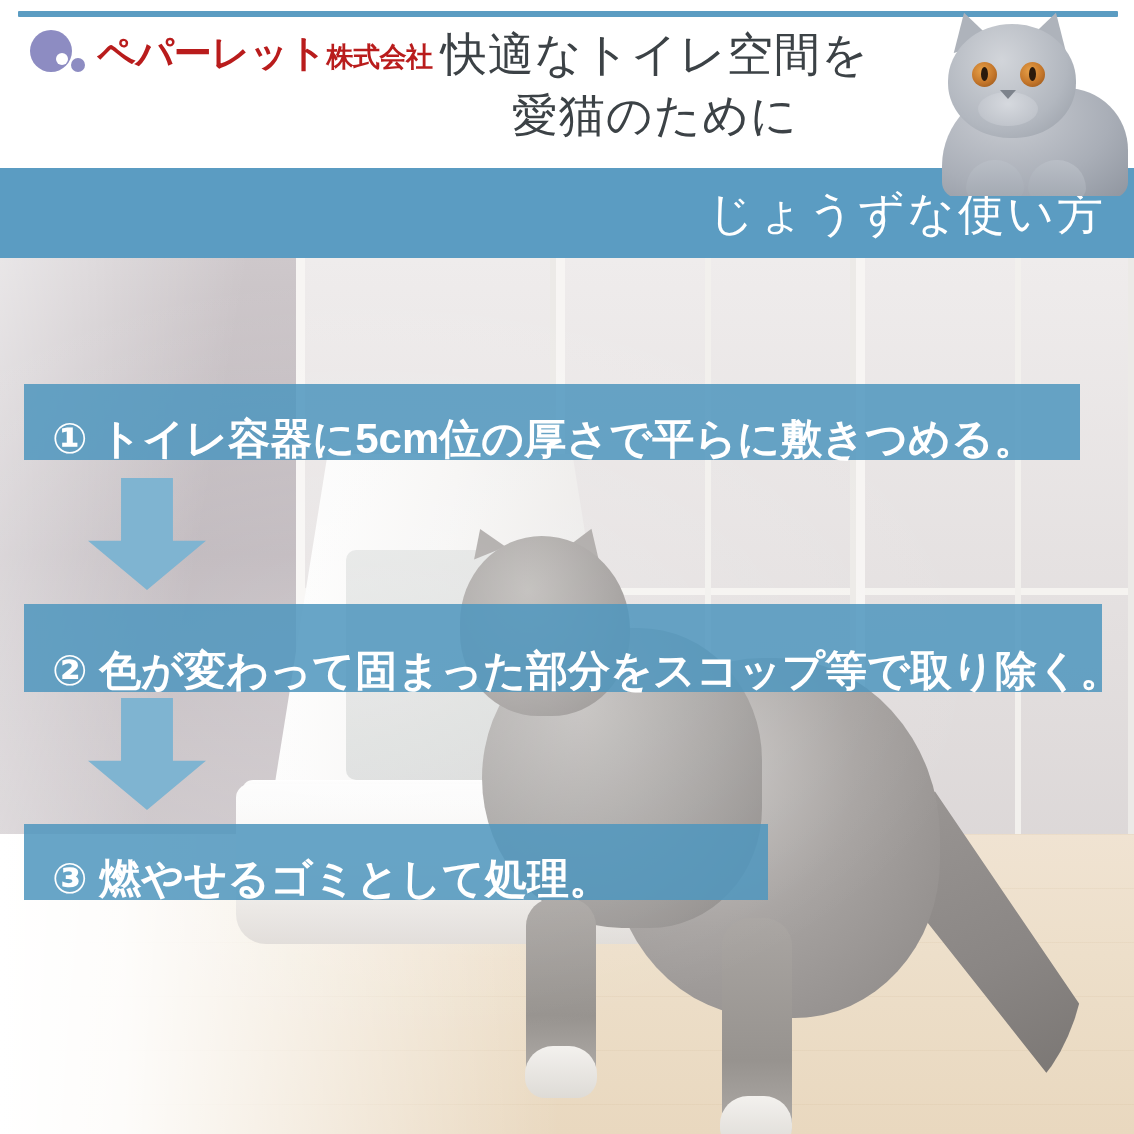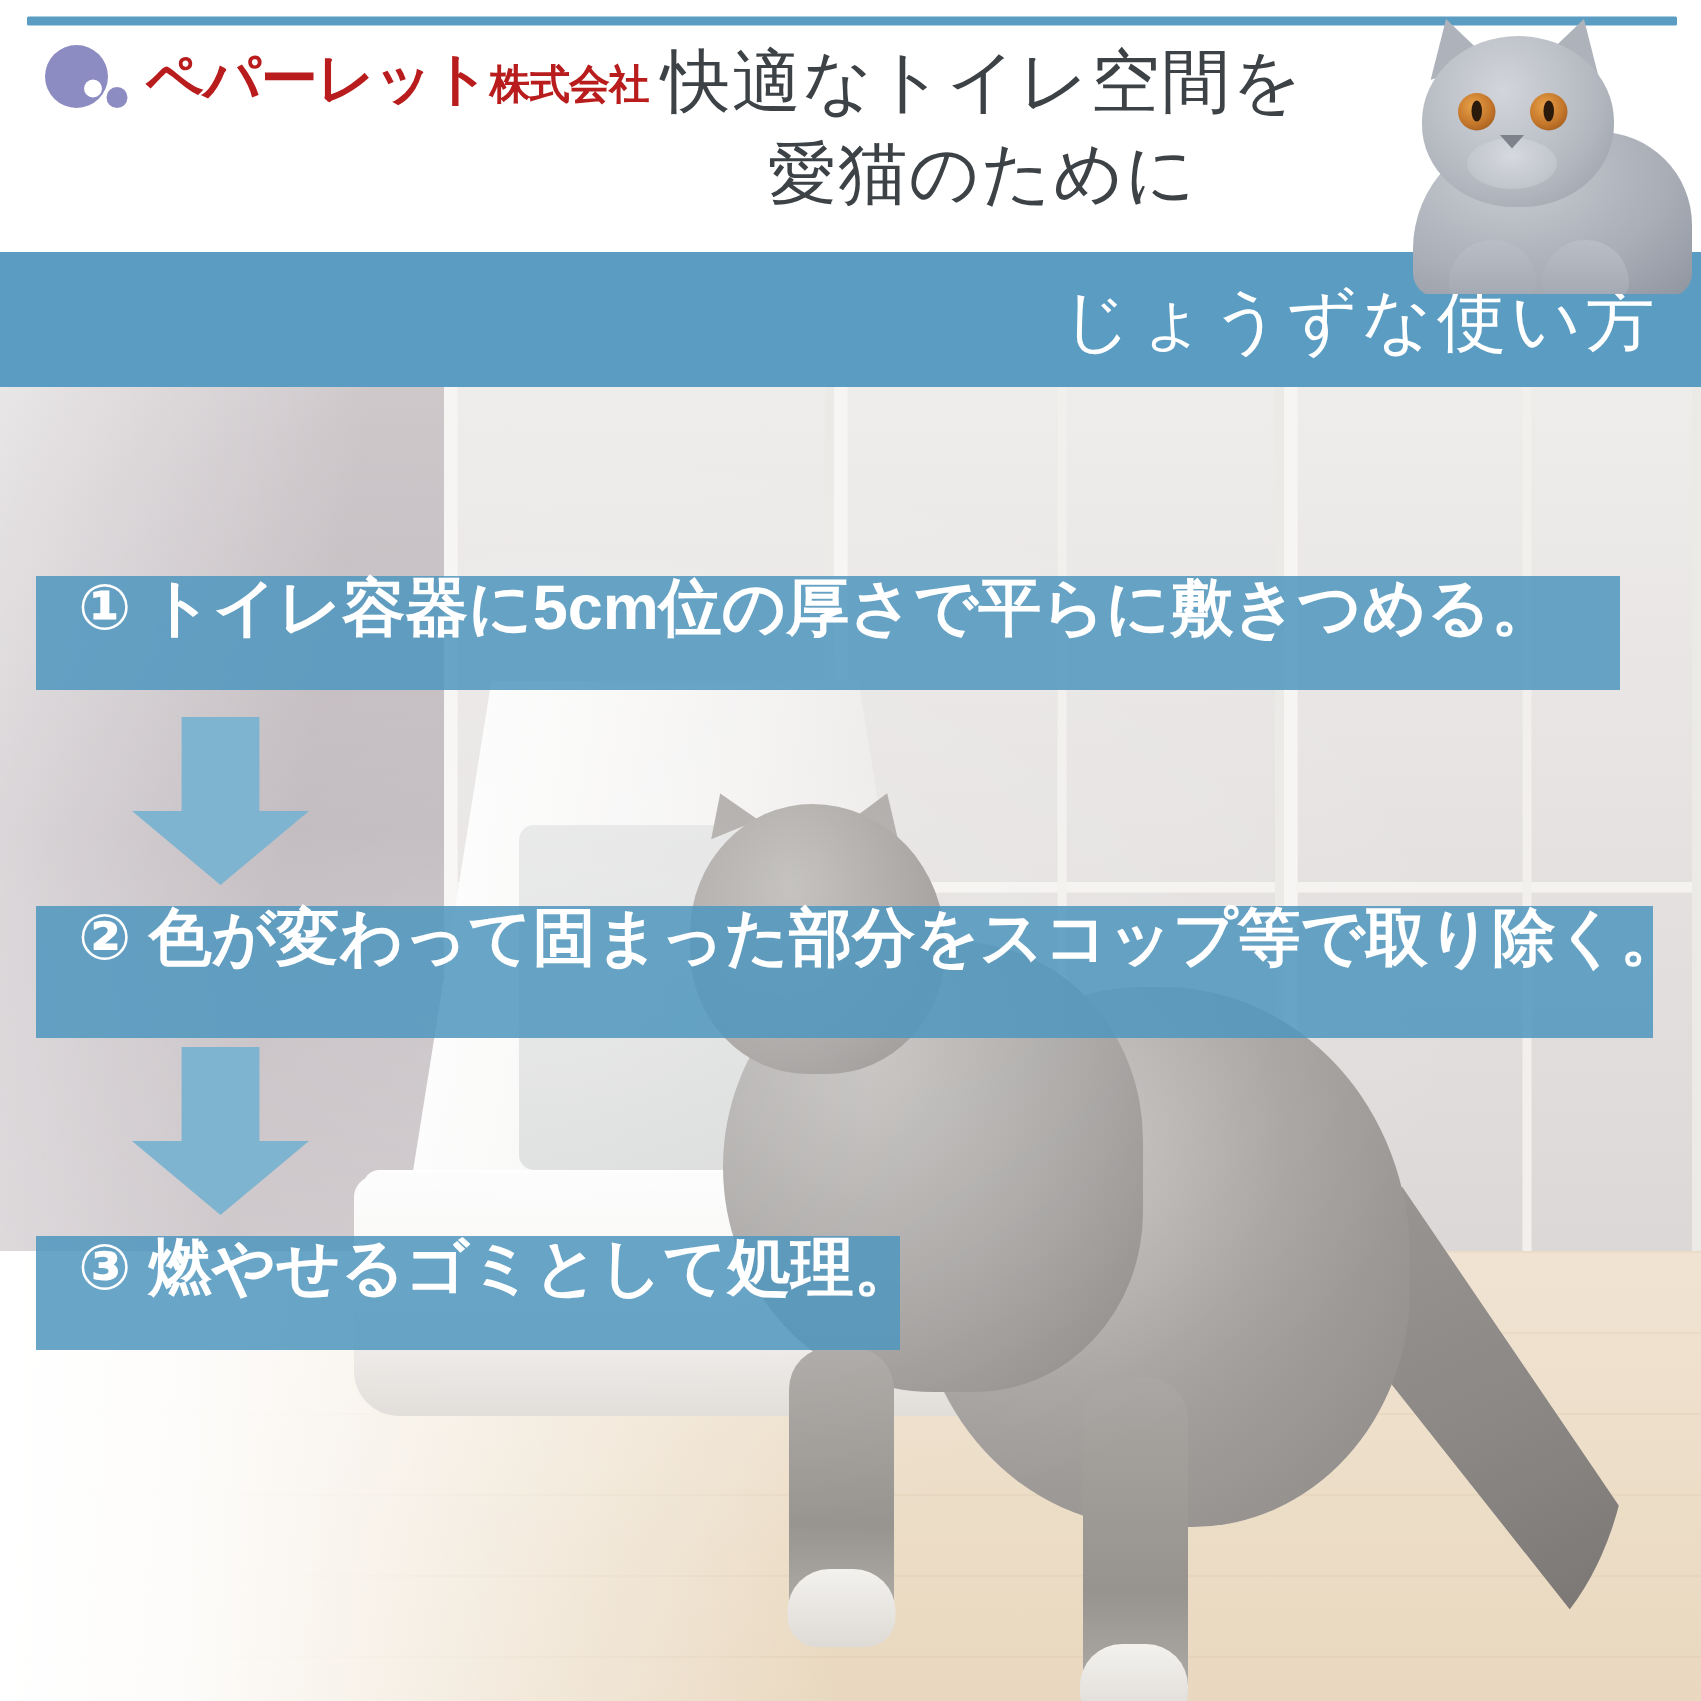--- a/index.html
+++ b/index.html
@@ -393,35 +393,35 @@
     position: absolute;
     left: 0; top: 0;
     width: 1134px;
     height: 1134px;
     z-index: 20;
   }
   .step-bar {
     position: absolute;
     background: rgba(79, 150, 190, 0.86);
     display: flex;
-    align-items: flex-start;
+    align-items: flex-end;
     box-sizing: border-box;
     padding-left: 28px;
   }
   .step-bar .step-text {
     color: #ffffff;
     font-size: 42px;
     font-weight: 700;
     letter-spacing: 0px;
     white-space: nowrap;
     line-height: 1;
   }
   .step-bar.b1 { left: 24px; top: 384px;  width: 1056px; height: 76px; }
   .step-bar.b2 { left: 24px; top: 604px;  width: 1078px; height: 88px; }
-  .step-bar.b3 { left: 24px; top: 824px;  width: 576px;  height: 76px; }
+  .step-bar.b3 { left: 24px; top: 824px;  width: 744px;  height: 76px; }
 
   .flow-arrow {
     position: absolute;
     width: 118px;
     height: 112px;
     background: #7fb4d1;
     clip-path: polygon(28% 0%, 72% 0%, 72% 56%, 100% 56%, 50% 100%, 0% 56%, 28% 56%);
   }
   .flow-arrow.a1 { left: 88px; top: 478px; }
   .flow-arrow.a2 { left: 88px; top: 698px; }

